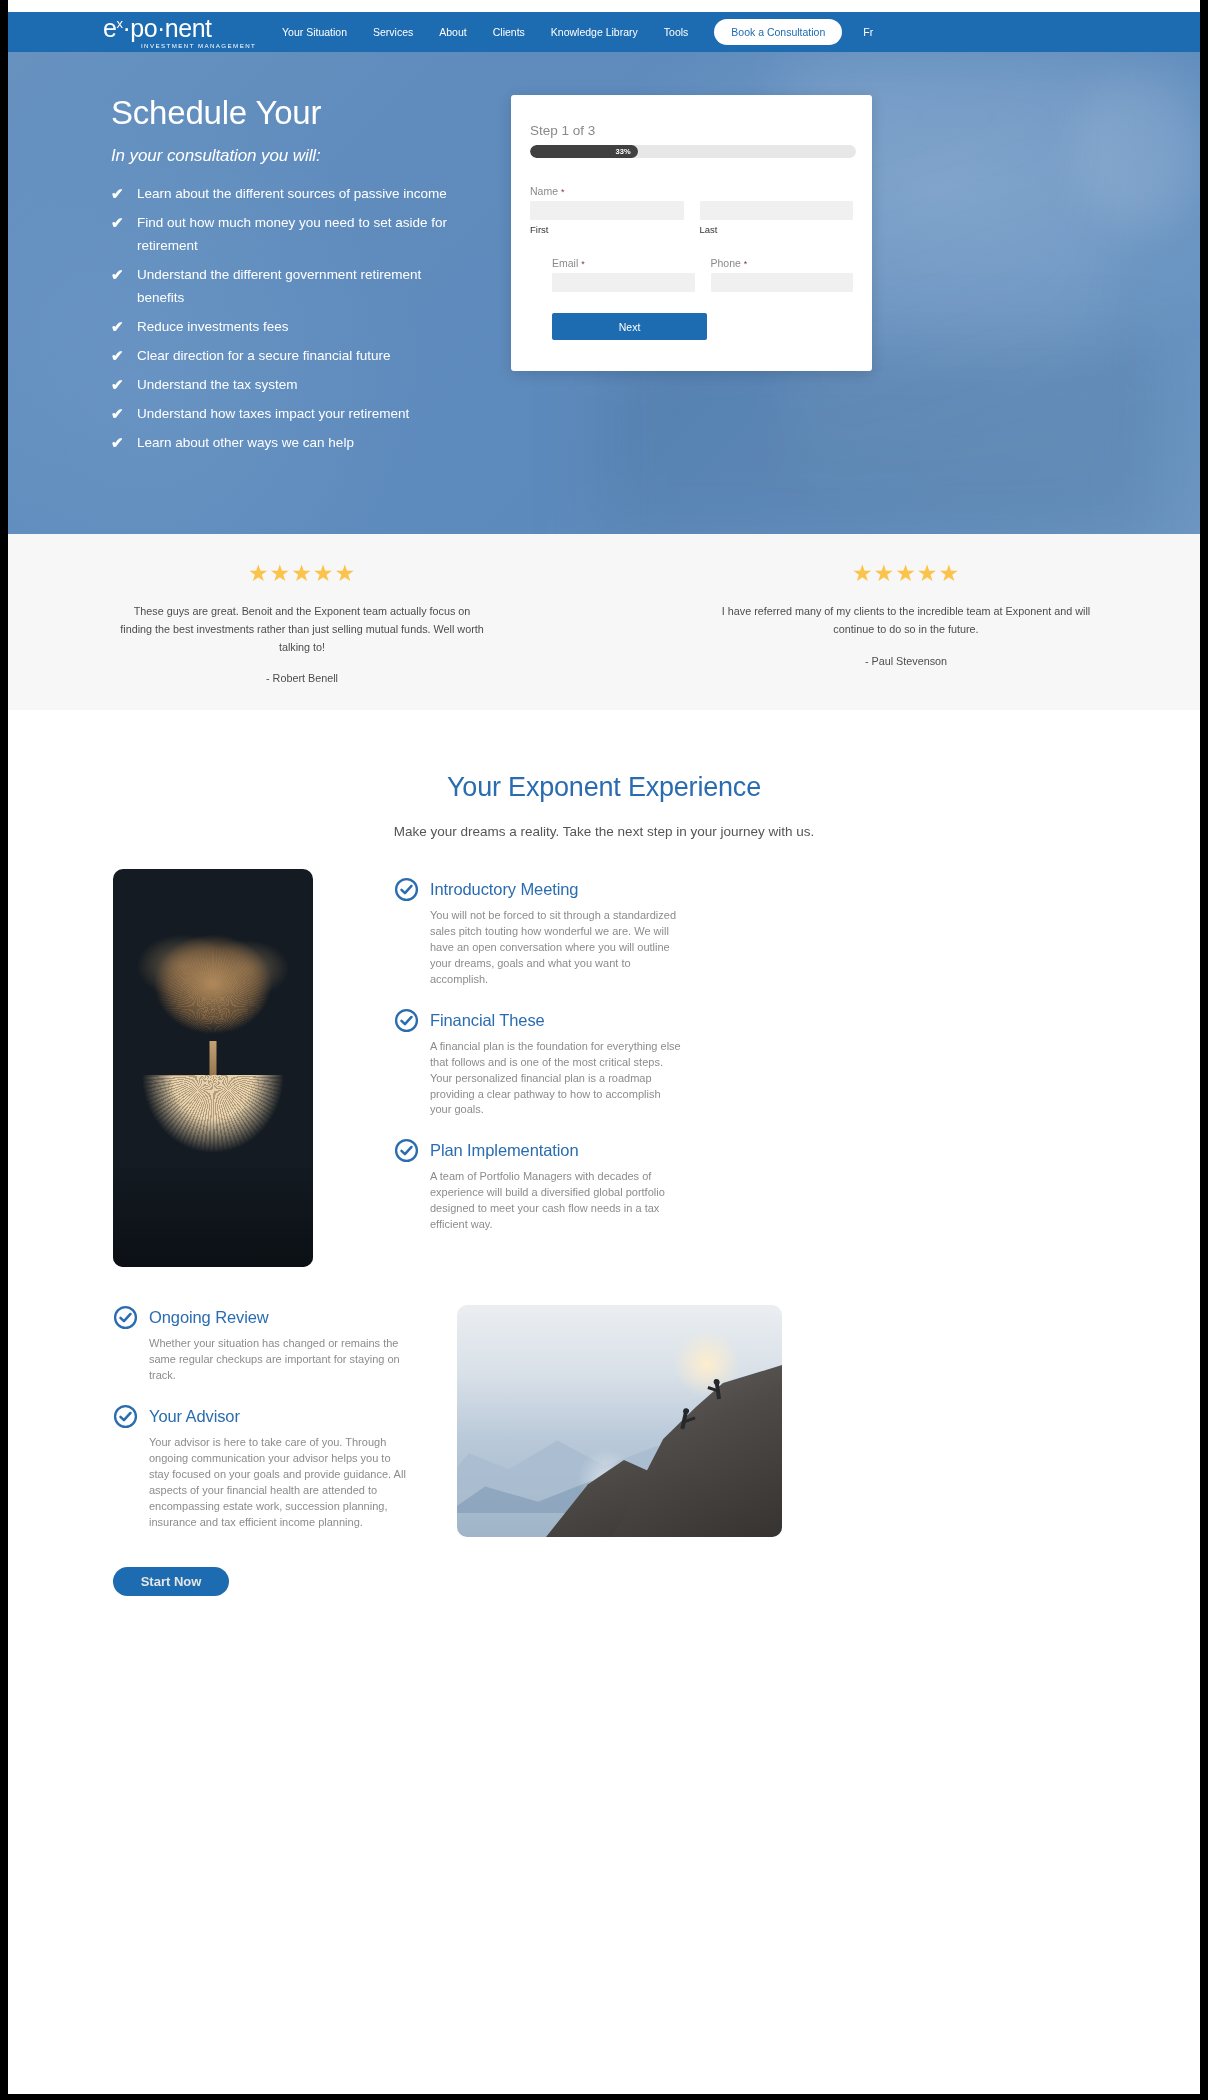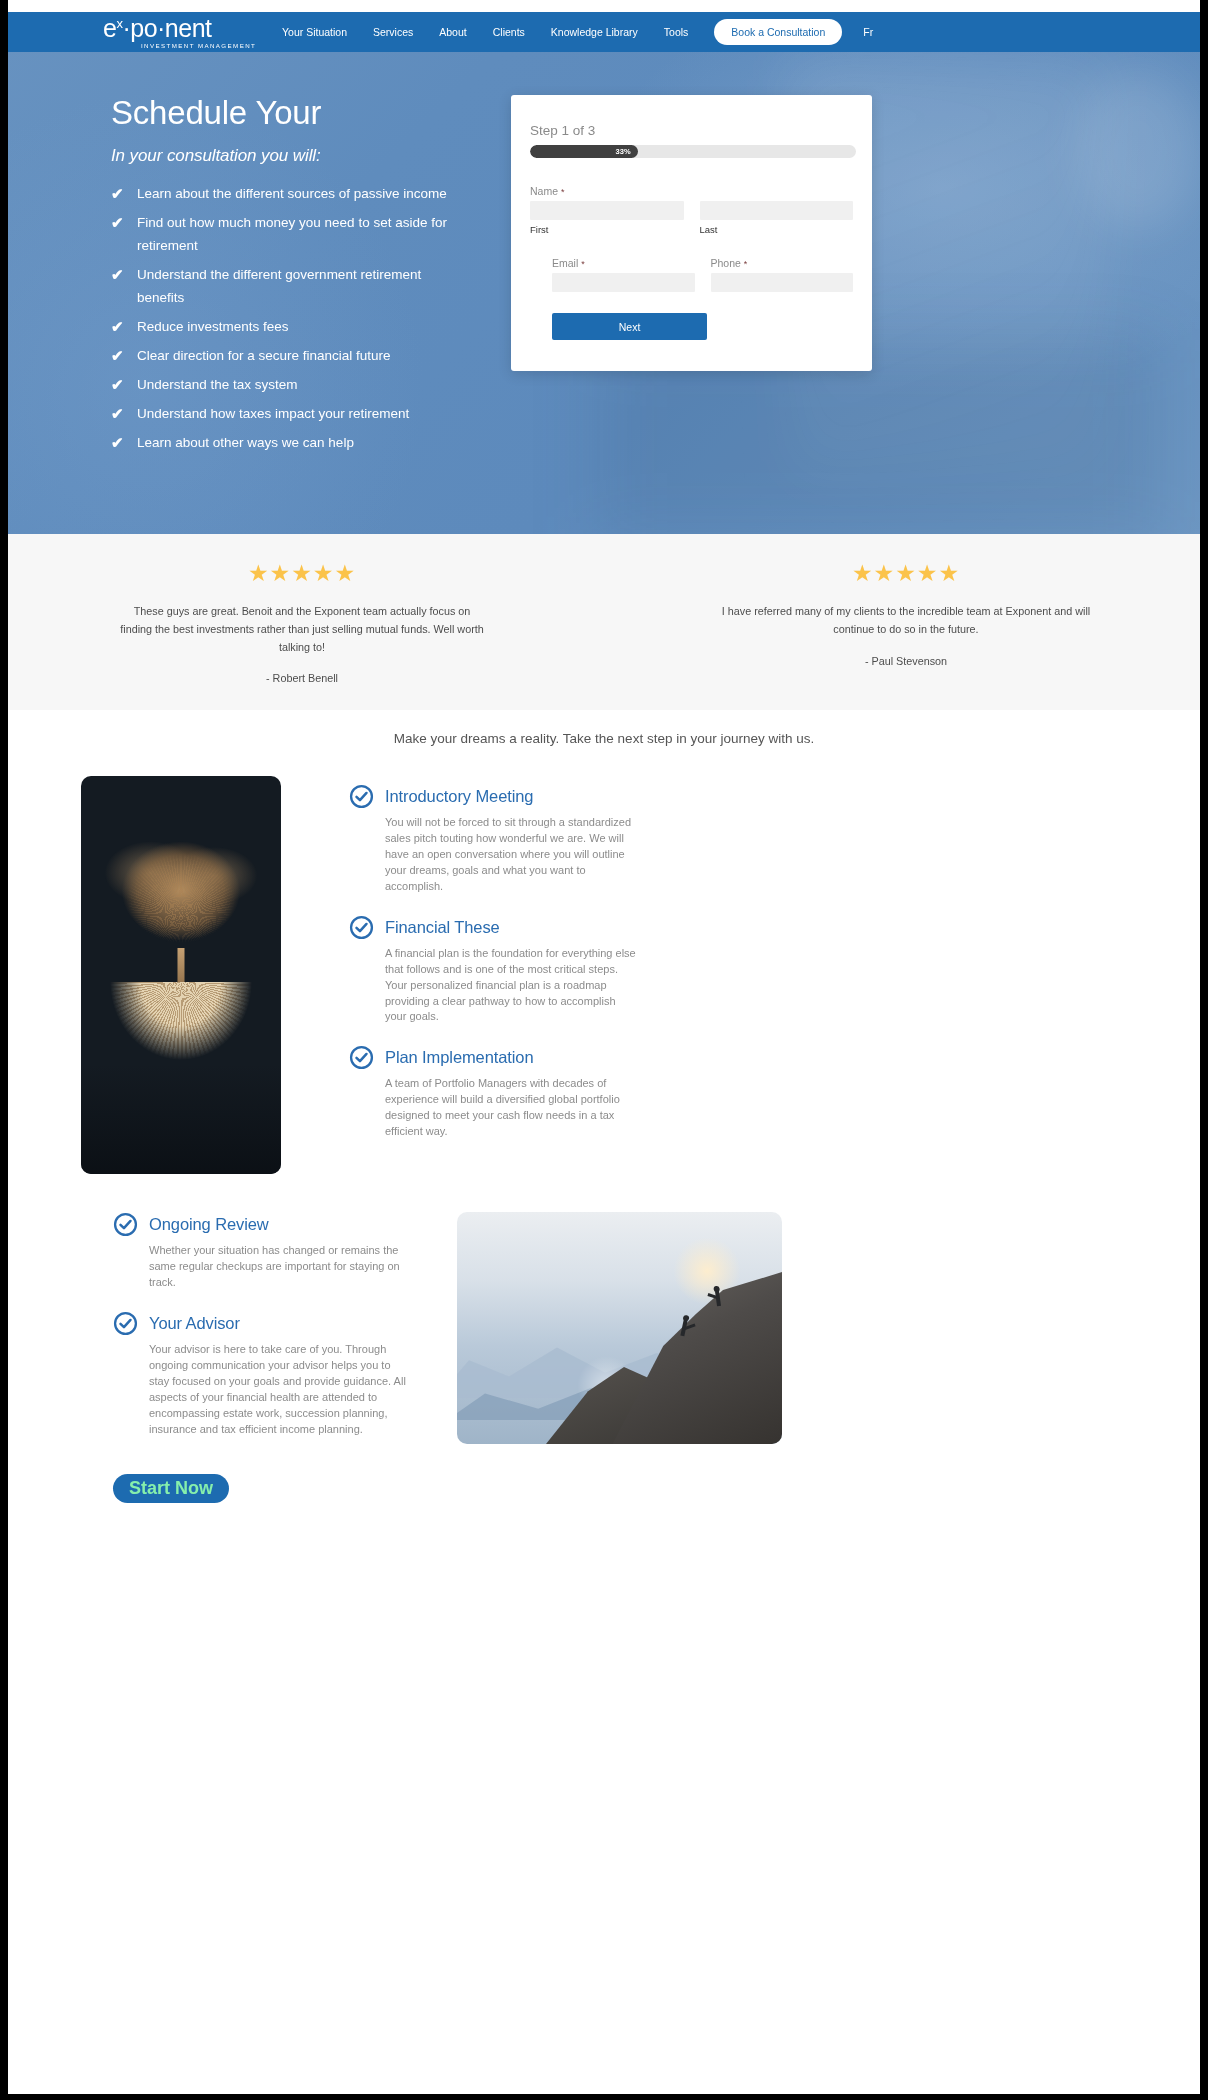--- a/index.html
+++ b/index.html
@@ -162,21 +162,21 @@
   .exp-title {
     text-align: center; color: #2a6cb0; font-size: 27px;
     font-weight: 400; padding-top: 62px; letter-spacing: -0.2px;
   }
   .exp-sub {
     text-align: center; color: #555555; font-size: 13.5px;
     margin-top: 21px; font-weight: 300;
   }
 
   .exp-row-1 {
-    display: flex; margin-top: 30px; padding-left: 81px;
+    display: flex; margin-top: 30px; padding-left: 113px; gap: 13px;
   }
   .tree-img {
     width: 200px; height: 398px; border-radius: 10px;
     background: #141b22; position: relative; overflow: hidden; flex: 0 0 200px;
   }
   .tree-canopy {
     position: absolute; left: 50%; top: 38px; transform: translateX(-50%);
     width: 152px; height: 140px;
     background:
       radial-gradient(ellipse 74px 62px at 50% 55%, rgba(186,145,96,0.95), rgba(150,112,70,0.55) 58%, rgba(30,36,44,0) 80%),
@@ -263,22 +263,22 @@
   .climber-b { right: 62px; bottom: 138px; width: 4px; height: 15px; transform: rotate(-8deg); }
   .climber-b::before { content:""; position:absolute; left:-1px; top:-5px; width:6px; height:6px; border-radius:50%; background:#26282b; }
   .climber-b::after { content:""; position:absolute; left:-8px; top:3px; width:11px; height:3px; background:#26282b; transform: rotate(26deg); }
   .mtn-glow {
     position: absolute; left: 120px; bottom: 28px; width: 60px; height: 60px;
     border-radius: 50%; background: radial-gradient(circle, rgba(255,255,255,0.5), rgba(255,255,255,0) 70%);
   }
 
   .start-btn {
     margin-top: 17px; margin-left: 0; width: 116px; height: 29px;
-    background: #1d6bb0; color: #86efac; border: none; border-radius: 15px;
-    font-size: 18px; font-weight: 700; font-family: inherit; cursor: pointer;
+    background: #1d6bb0; color: #e5e5e5; border: none; border-radius: 15px;
+    font-size: 13px; font-weight: 700; font-family: inherit; cursor: pointer;
   }
 </style>
 </head>
 <body>
 
 <div class="page">
 
   <div class="nav">
     <div class="logo-wrap">
       <div class="logo-main"><span>e</span><sup>x</sup><span>·po·nent</span></div>
@@ -388,20 +388,21 @@
       <div class="testi-author">- Robert Benell</div>
     </div>
     <div class="testi">
       <div class="stars">★★★★★</div>
       <div class="testi-quote">I have referred many of my clients to the incredible team at Exponent and will continue to do so in the future.</div>
       <div class="testi-author">- Paul Stevenson</div>
     </div>
   </div>
 
   <div class="exp">
+    <div class="exp-title">Your Exponent Experience</div>
     <div class="exp-sub">Make your dreams a reality. Take the next step in your journey with us.</div>
 
     <div class="exp-row-1">
       <div class="tree-img">
         <div class="tree-canopy"></div>
         <div class="tree-trunk"></div>
         <div class="tree-fan"></div>
         <div class="tree-shadow"></div>
       </div>
 

